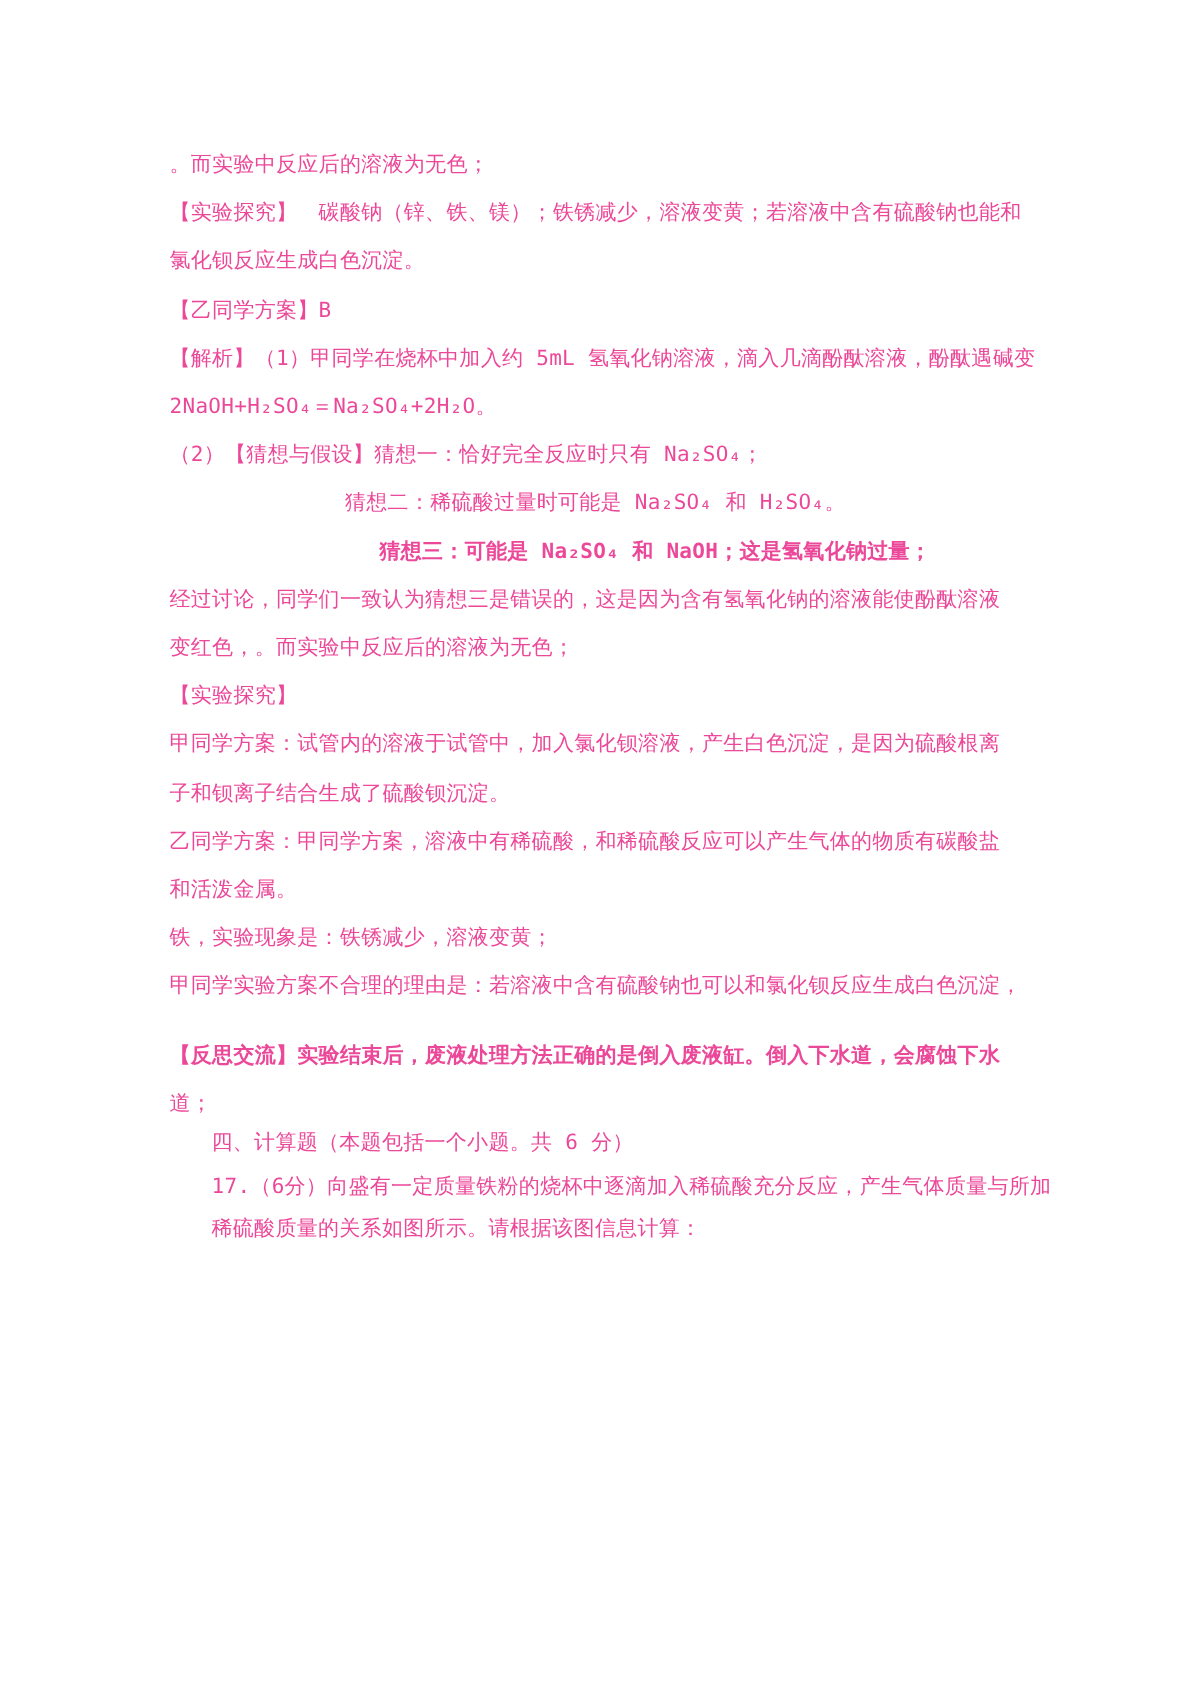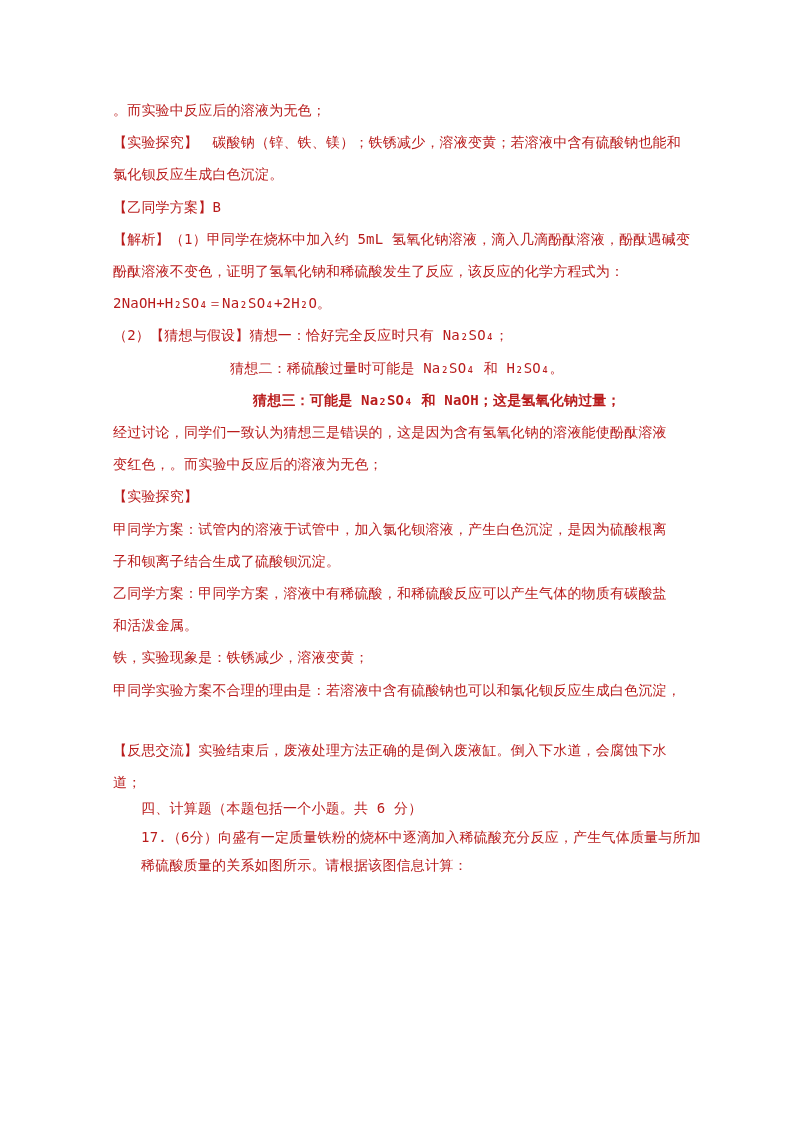--- a/index.html
+++ b/index.html
@@ -21,43 +21,42 @@
     position: absolute;
     left: 113px;
     top: 94px;
     width: 570px;
   }
   .line {
     font-size: 14px;
     line-height: 32.2px;
     letter-spacing: 0.2px;
     white-space: nowrap;
-    color: #b91c1c;
+    color: #ec4899;
   }
   .indent-1 { padding-left: 117px; }
   .indent-2 { padding-left: 140px; font-weight: bold; }
-  .gap-top  { margin-top: 28px; }
+  .gap-top  { margin-top: 14px; font-weight: bold; }
   .tight    { line-height: 28.5px; margin-left: 28px; }
   .tight-first { margin-top: -4px; }
 </style>
 </head>
 <body>
 
 <div class="page">
   <div class="content">
 
     <div class="line">。而实验中反应后的溶液为无色；</div>
 
     <div class="line">【实验探究】　碳酸钠（锌、铁、镁）；铁锈减少，溶液变黄；若溶液中含有硫酸钠也能和</div>
     <div class="line">氯化钡反应生成白色沉淀。</div>
 
     <div class="line">【乙同学方案】B</div>
 
     <div class="line">【解析】（1）甲同学在烧杯中加入约 5mL 氢氧化钠溶液，滴入几滴酚酞溶液，酚酞遇碱变</div>
-    <div class="line">酚酞溶液不变色，证明了氢氧化钠和稀硫酸发生了反应，该反应的化学方程式为：</div>
 
     <div class="line">2NaOH+H₂SO₄＝Na₂SO₄+2H₂O。</div>
 
     <div class="line">（2）【猜想与假设】猜想一：恰好完全反应时只有 Na₂SO₄；</div>
     <div class="line indent-1">猜想二：稀硫酸过量时可能是 Na₂SO₄ 和 H₂SO₄。</div>
     <div class="line indent-2">猜想三：可能是 Na₂SO₄ 和 NaOH；这是氢氧化钠过量；</div>
 
     <div class="line">经过讨论，同学们一致认为猜想三是错误的，这是因为含有氢氧化钠的溶液能使酚酞溶液</div>
     <div class="line">变红色，。而实验中反应后的溶液为无色；</div>
 

